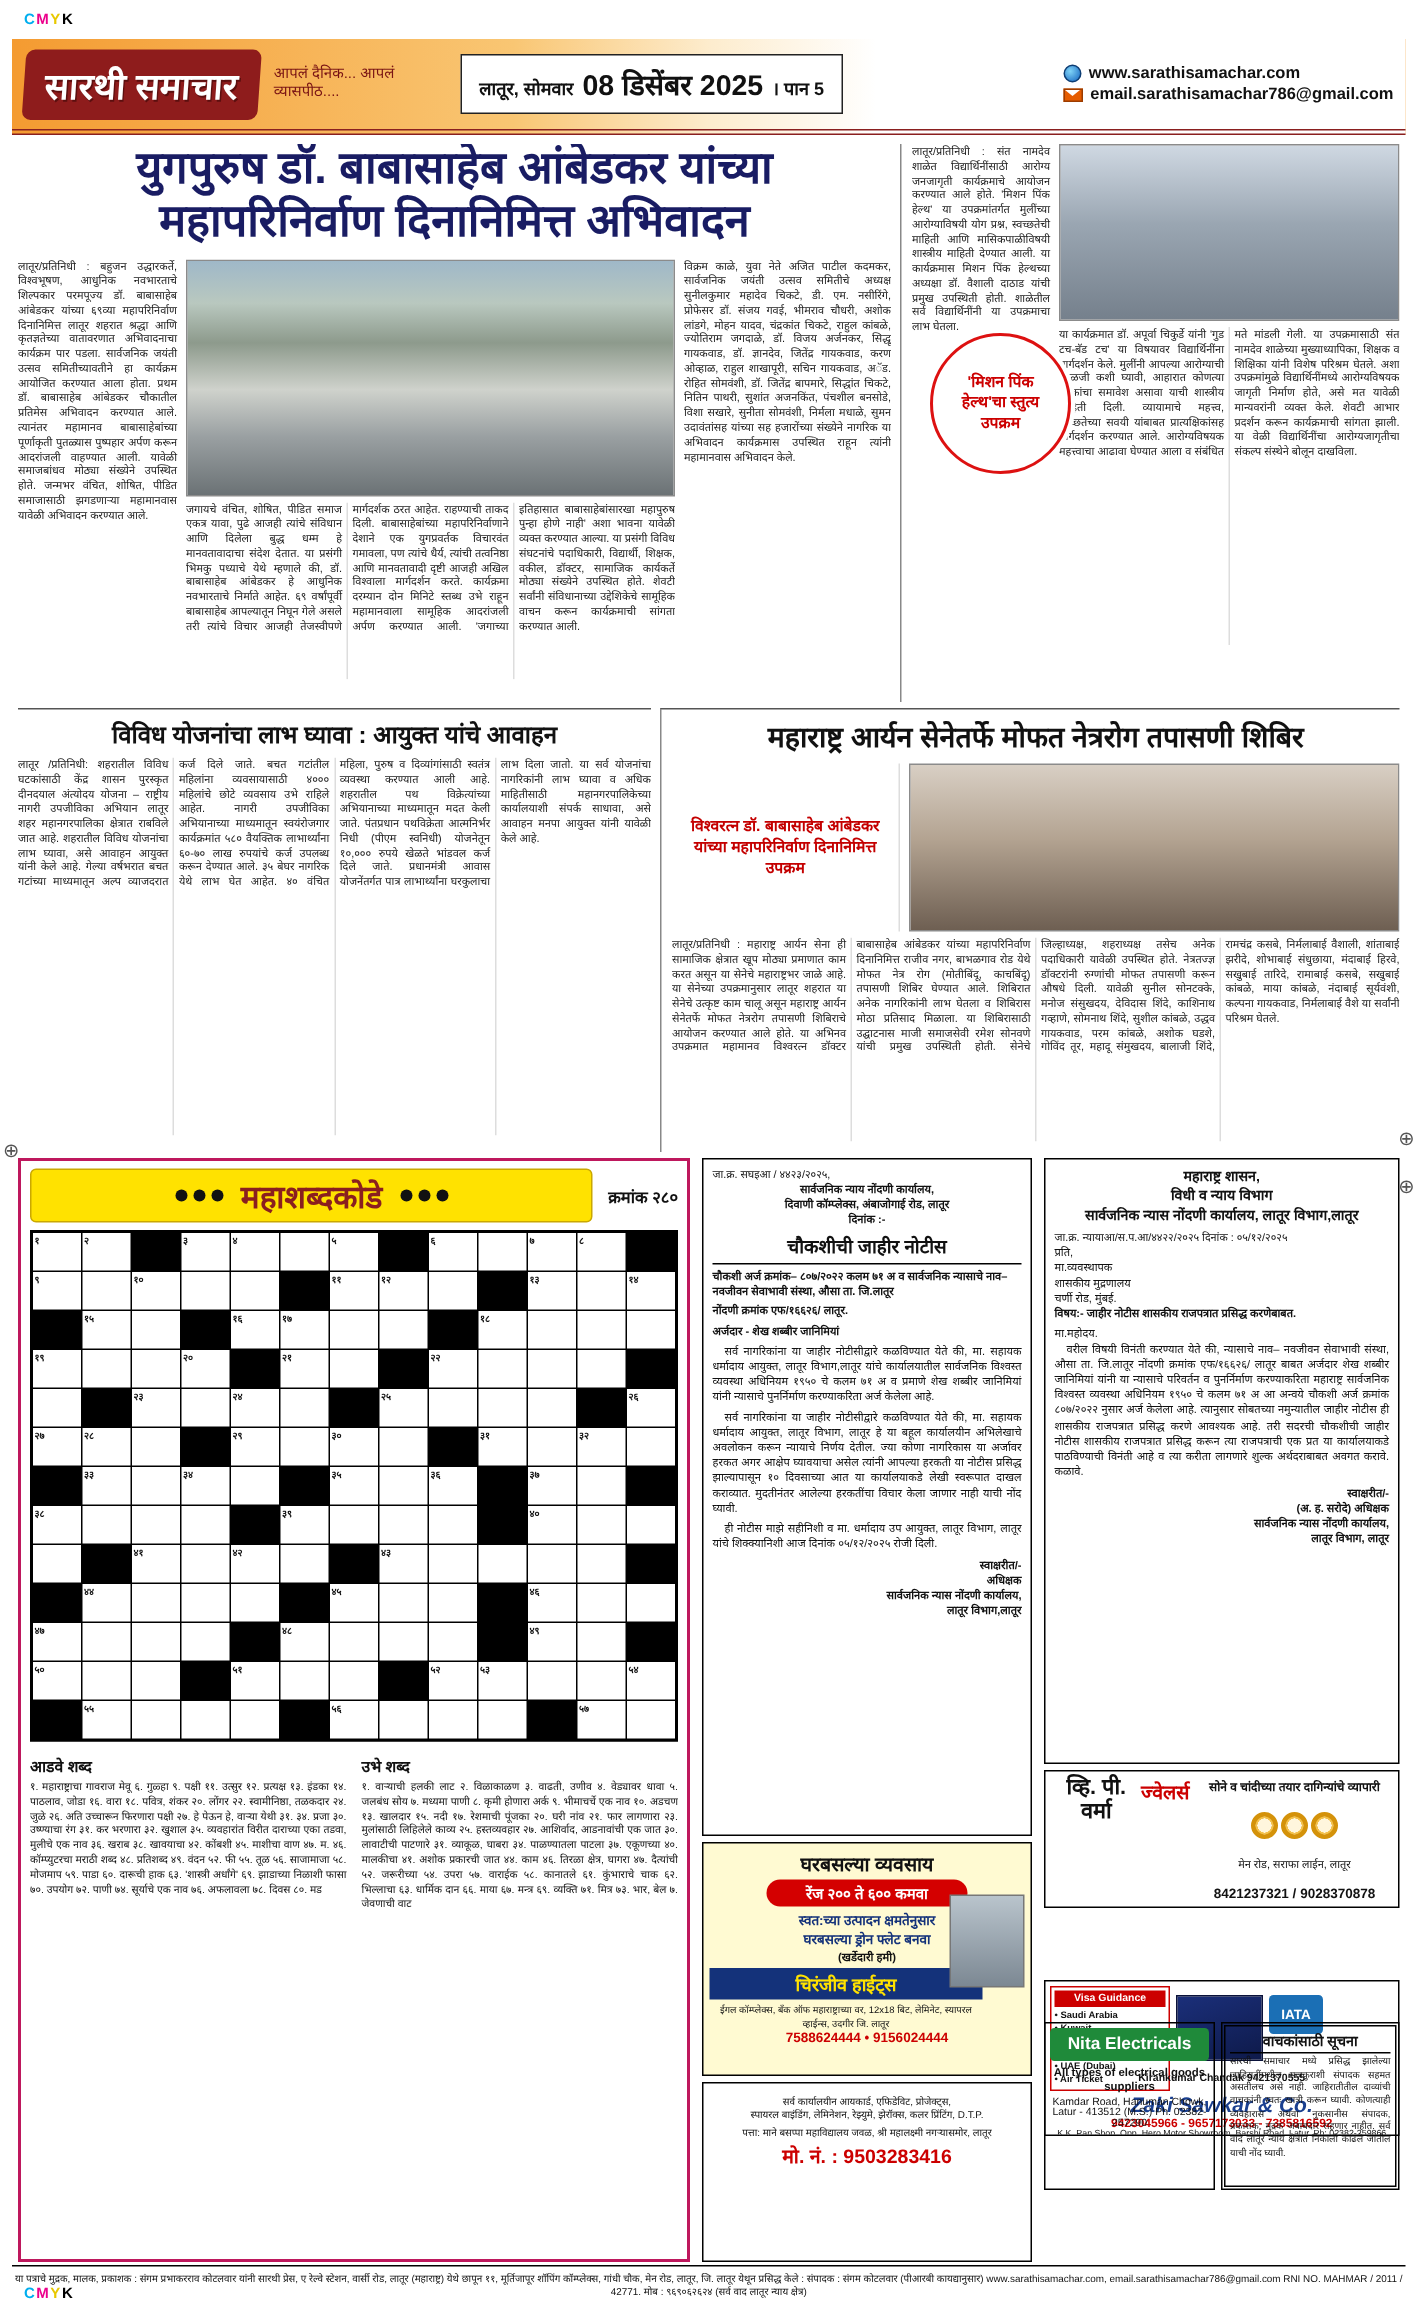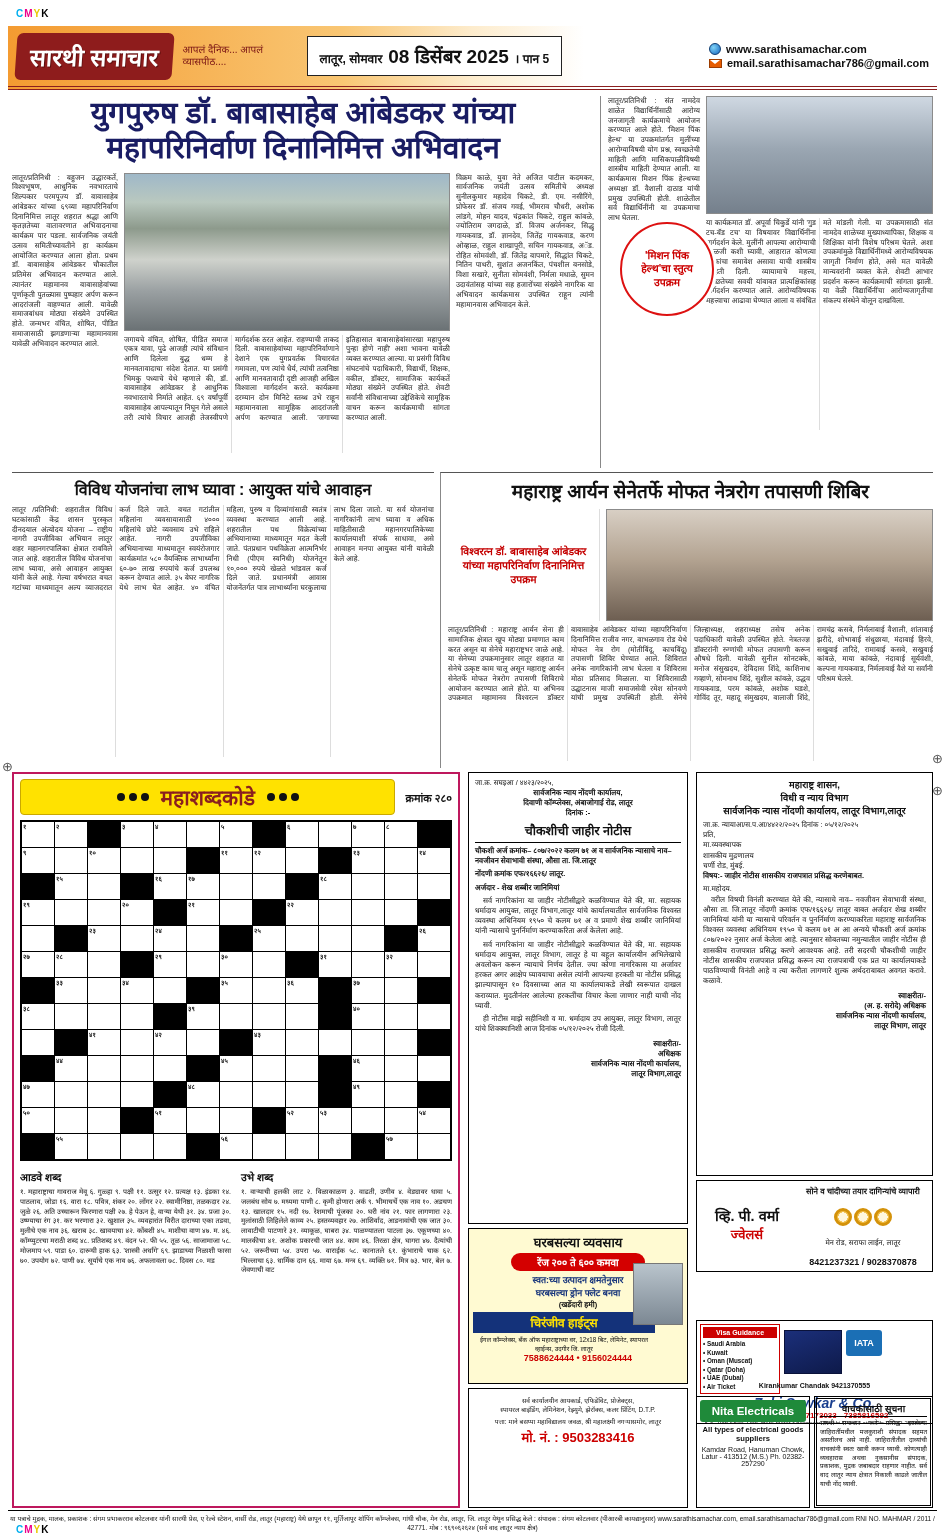--- a/index.html
+++ b/index.html
@@ -90,40 +90,40 @@
 .hb-photo{position:absolute;right:4px;top:34px;width:50px;height:62px;background:linear-gradient(180deg,#b9c4cc,#7c8893);border:1px solid #777}
 #xerox{left:468px;top:1388px;width:220px;height:120px;border:1.5px solid #000;padding:4px;overflow:hidden}
 .x-top{display:flex;align-items:center;gap:4px}
 .x-am{font-size:24px;font-weight:bold;letter-spacing:1px}
 .x-csg{background:#c00;color:#fff;font-size:8px;font-weight:bold;padding:1px 3px}
 .x-bar{flex:1;background:#000;color:#fff;font-weight:bold;font-size:11px;text-align:center;padding:4px 2px}
 .x-lines{font-size:6.6px;text-align:center;margin:3px 0}
 .x-addr{font-size:6.6px;text-align:center}
 .x-phone{text-align:center;font-weight:bold;color:#c00;font-size:13px;margin-top:2px}
 #varma{left:696px;top:1180px;width:237px;height:92px;border:1.5px solid #000;padding:4px;display:flex;gap:5px;overflow:hidden}
-.v-left{width:92px;text-align:center;display:flex;flex-direction:column;justify-content:center}
+.v-left{width:92px;text-align:center;display:flex;flex-direction:row;justify-content:center}
 .v-name{font-size:14.5px;font-weight:bold;line-height:1.1}
 .v-sub{color:#c00;font-weight:bold;font-size:13px}
 .v-right{flex:1;text-align:center;display:flex;flex-direction:column;justify-content:space-between}
 .v-desc{font-size:8px;font-weight:bold}
 .bangles{display:flex;justify-content:center;gap:2px;margin:2px 0}
 .bangle{width:18px;height:18px;border:3px solid #d4920a;border-radius:50%;background:radial-gradient(circle,#fff6dd 55%,#f2c14e 56%)}
 .v-addr{font-size:7.3px}
 .v-ph{font-weight:bold;font-size:9px}
 #zaki{left:696px;top:1320px;width:237px;height:104px;border:1.5px solid #000;padding:3px;overflow:hidden}
 .z-row{display:flex;gap:4px}
 .z-visa{width:80px;border:1px solid #c00;padding:2px;font-size:6.3px;font-weight:bold;line-height:1.35}
 .z-visa-h{background:#c00;color:#fff;text-align:center;font-size:7px;margin-bottom:2px;padding:1px}
 .z-pass{width:58px;height:44px;background:linear-gradient(160deg,#1b2f7a,#0e1a4a);border:1px solid #0a123a;margin-top:6px}
 .z-iata{width:36px;height:26px;background:#1b6fb5;color:#fff;font-weight:bold;font-size:9px;display:flex;align-items:center;justify-content:center;margin-top:6px;border-radius:3px}
 .z-name{color:#1a3f8f;font-weight:bold;font-style:italic;font-size:14px;text-align:center;margin-top:1px}
 .z-ph{color:#c00;font-weight:bold;font-size:8px;text-align:center}
 .z-addr{font-size:5.9px;text-align:center}
 #chandak{left:696px;top:1382px;width:237px;height:12px;font-size:7px;font-weight:bold;text-align:center}
-#bottomrow{left:696px;top:1396px;width:237px;height:112px;display:flex;gap:4px}
+#bottomrow{left:696px;top:1348px;width:237px;height:112px;display:flex;gap:4px}
 #nita{width:114px;border:1px solid #000;padding:3px;display:flex;flex-direction:column;align-items:center;gap:3px;overflow:hidden}
 .nita-band{background:#1f8a3a;color:#fff;font-weight:bold;font-size:11.5px;padding:5px 4px;border-radius:3px;width:100%;text-align:center}
 .nita-desc{font-size:7.6px;font-weight:bold;text-align:center}
 .nita-addr{font-size:7px;text-align:center}
 #readersnote{flex:1;border:3px double #000;padding:3px;overflow:hidden}
 .rn-title{font-weight:bold;font-size:9.5px;text-align:center;border-bottom:1px solid #000;margin-bottom:2px;padding-bottom:1px}
 .rn-body{font-size:6.3px;text-align:justify;line-height:1.38}
 
 #footer{left:8px;top:1510px;width:929px;border-top:1.5px solid #000;padding-top:3px;font-size:6.6px;text-align:center}
 </style>

